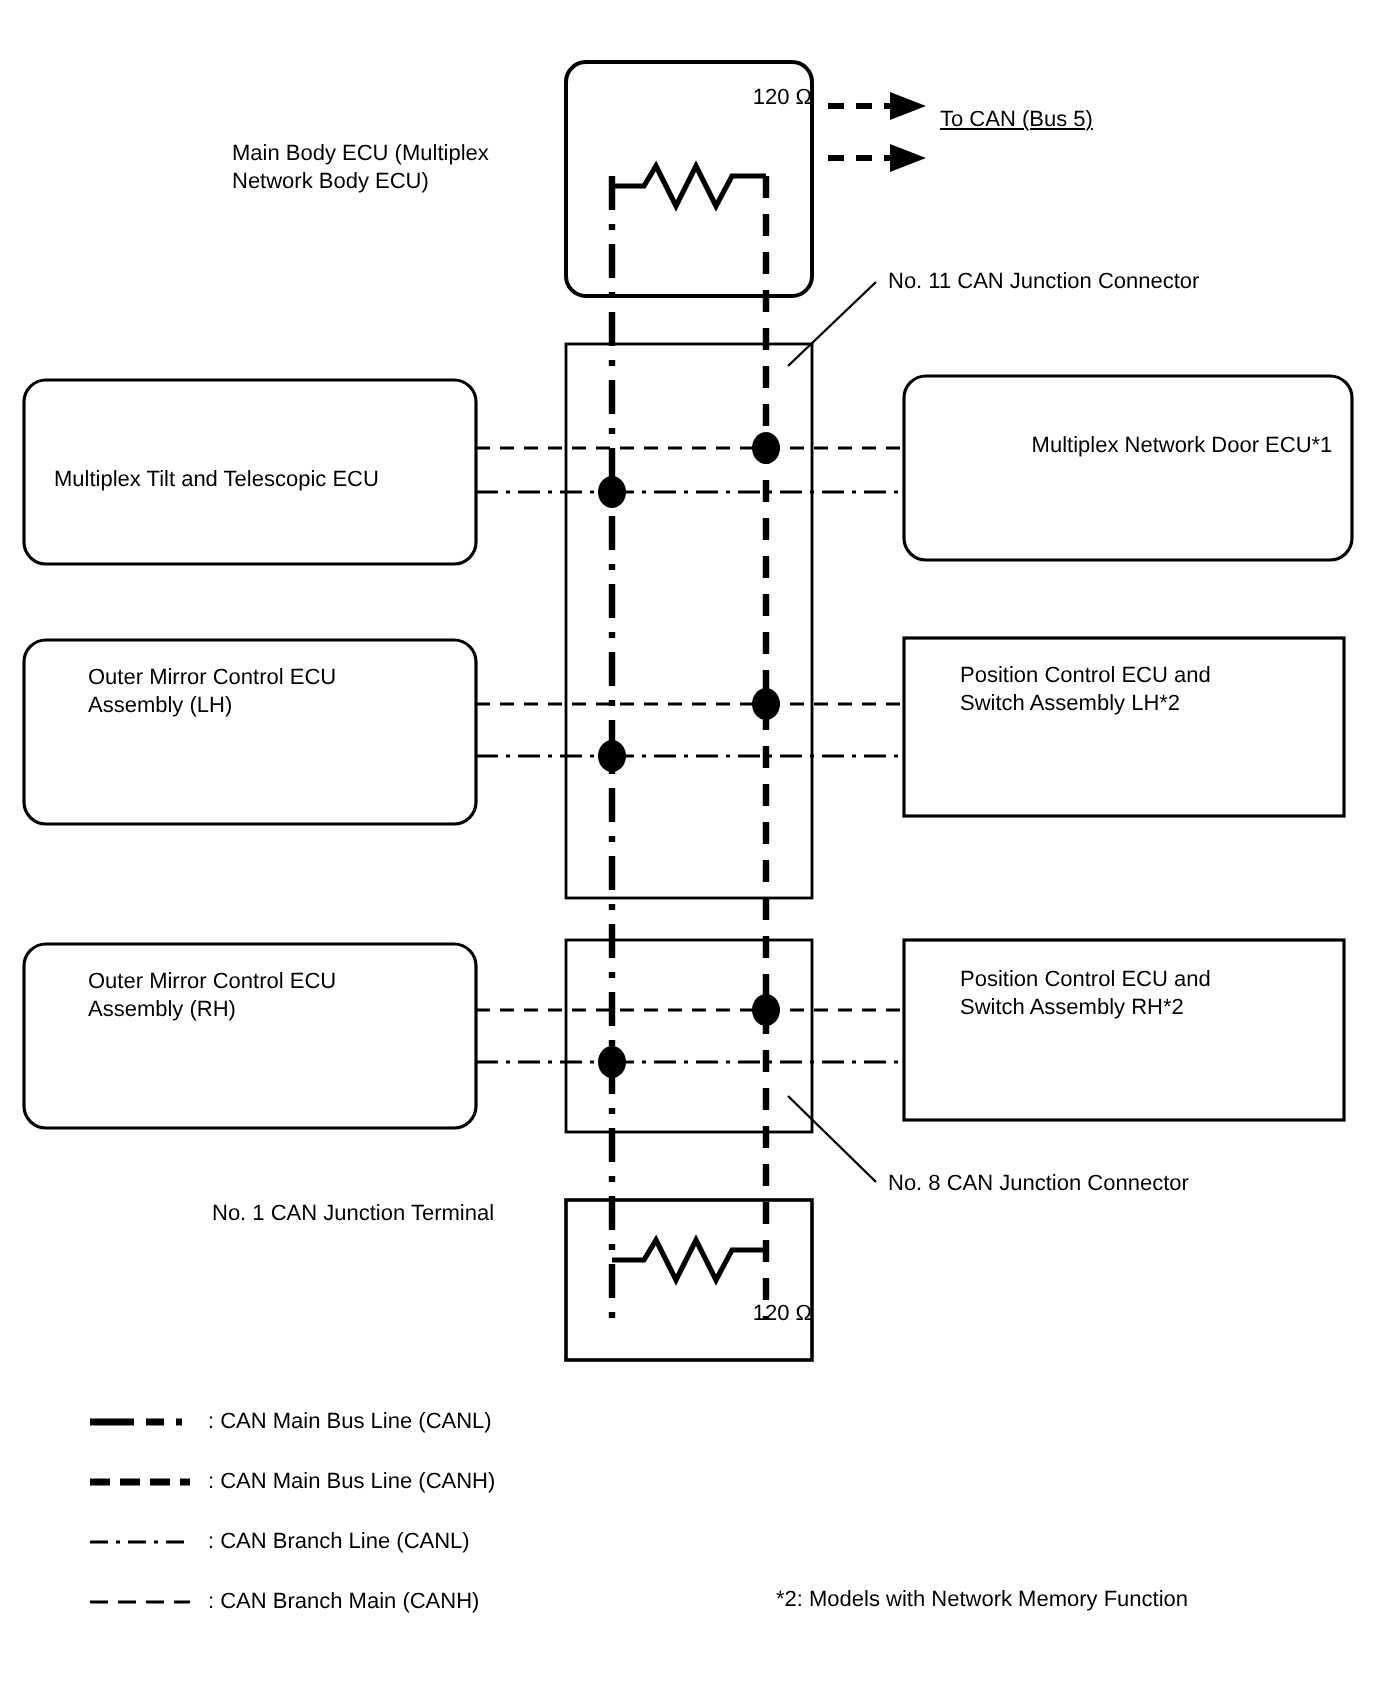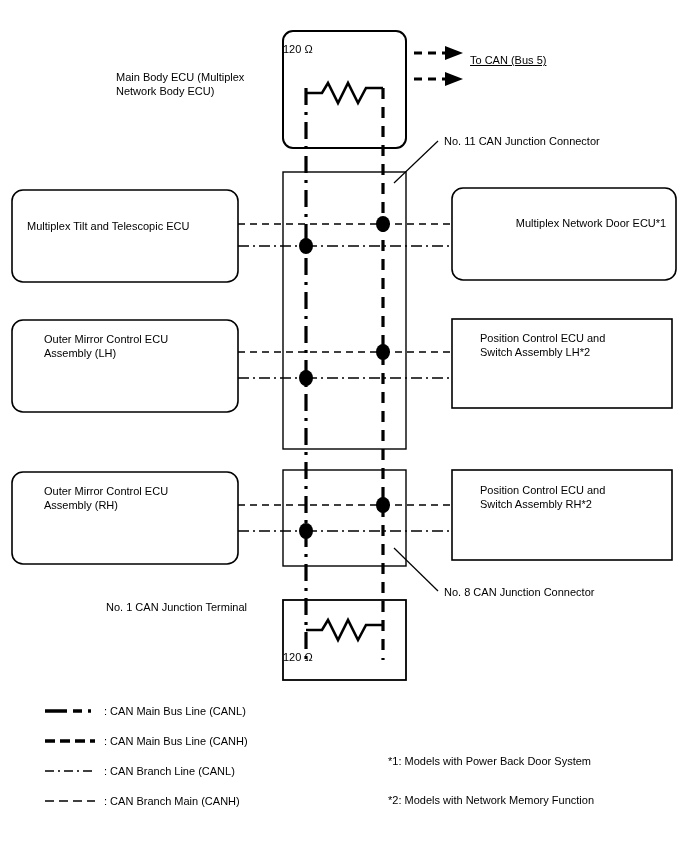--- a/index.html
+++ b/index.html
@@ -52,21 +52,21 @@
     font-size: 11px;
     line-height: 14px;
     color: #000;
     white-space: nowrap;
   }
   .ohm-text {
     position: absolute;
     font-size: 11px;
     line-height: 14px;
     color: #000;
-    text-align: left;
+    text-align: right;
     white-space: nowrap;
   }
 </style>
 </head>
 <body>
 
 <div id="page">
 
   <svg class="svg-layer" viewBox="0 0 688 852">
 
@@ -161,33 +161,32 @@
   <div class="plain-label" style="left:470px; top:53px;text-decoration:underline;">To CAN (Bus 5)</div>
 
   <div class="plain-label" style="left:444px; top:134px;">No. 11 CAN Junction Connector</div>
 
   <div class="plain-label" style="left:444px; top:585px;">No. 8 CAN Junction Connector</div>
 
   <div class="plain-label" style="left:106px; top:600px;">No. 1 CAN Junction Terminal</div>
 
   <div class="ohm-text" style="left:283px; top:650px; width:123px;">120 Ω</div>
 
-  <div class="box-label" style="left:27px; top:219px; width:206px;">Multiplex Tilt and Telescopic ECU</div>
+  <div class="box-label" style="left:27px; top:233px; width:206px;">Multiplex Tilt and Telescopic ECU</div>
   <div class="box-label" style="left:44px; top:332px; width:190px;">Outer Mirror Control ECU
 Assembly (LH)</div>
   <div class="box-label" style="left:44px; top:484px; width:190px;">Outer Mirror Control ECU
 Assembly (RH)</div>
 
   <div class="box-label" style="left:496px; top:216px; width:190px;text-align:center;">Multiplex Network Door ECU*1</div>
   <div class="box-label" style="left:480px; top:331px; width:180px;">Position Control ECU and
 Switch Assembly LH*2</div>
   <div class="box-label" style="left:480px; top:483px; width:180px;">Position Control ECU and
 Switch Assembly RH*2</div>
 
   <div class="legend-text" style="left:104px; top:704px;">: CAN Main Bus Line (CANL)</div>
   <div class="legend-text" style="left:104px; top:734px;">: CAN Main Bus Line (CANH)</div>
   <div class="legend-text" style="left:104px; top:764px;">: CAN Branch Line (CANL)</div>
   <div class="legend-text" style="left:104px; top:794px;">: CAN Branch Main (CANH)</div>
 
-  <div class="note-text" style="left:388px; top:754px;">*1: Models with Power Back Door System</div>
   <div class="note-text" style="left:388px; top:793px;">*2: Models with Network Memory Function</div>
 
 </div>
 
 </body></html>

